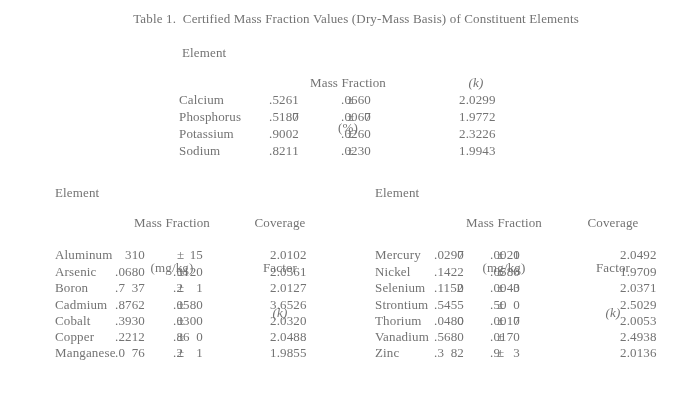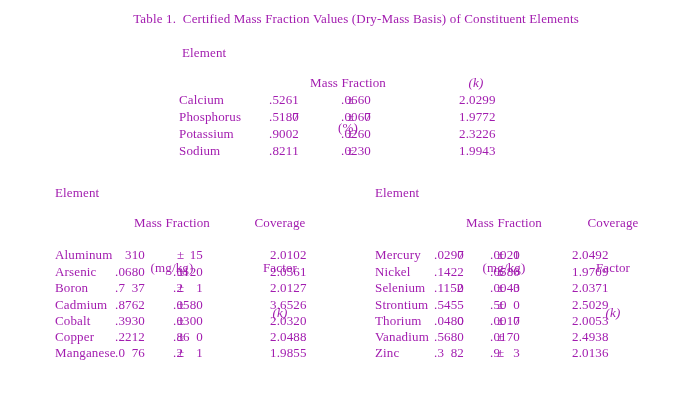--- a/index.html
+++ b/index.html
@@ -1,34 +1,34 @@
 <!DOCTYPE html>
 <html><head>
 <meta charset="utf-8">
 <style>
   html,body{margin:0;padding:0;background:#ffffff;}
   #page{position:relative;width:690px;height:401px;background:#ffffff;overflow:hidden;
-        font-family:"Liberation Serif","DejaVu Serif",serif;font-size:13px;color:#a21caf;
+        font-family:"Liberation Serif","DejaVu Serif",serif;font-size:13px;color:#737373;
         letter-spacing:0.15px;}
   .abs{position:absolute;white-space:pre;}
   .ctr{text-align:center;line-height:15px;}
   .row{position:absolute;left:0;top:0;width:554px;height:16px;line-height:13px;}
   .row span{position:absolute;top:0;white-space:pre;}
   .num .ip{display:inline-block;width:30px;text-align:right;}
   .num .fp{display:inline-block;text-align:left;}
   .kk{font-style:italic;}
   
   .t1 .c-el{left:179px;} .t1 .c-val{left:269px;} .t1 .c-pm{left:347px;}
   .t1 .c-unc{left:341px;} .t1 .c-k{left:459px;}
   
   .t2 .c-el{left:55px;} .t2 .c-val{left:115px;} .t2 .c-pm{left:177px;}
   .t2 .c-unc{left:173px;} .t2 .c-k{left:270px;}
   
   .t3 .c-el{left:375px;} .t3 .c-val{left:434px;} .t3 .c-pm{left:497px;}
-  .t3 .c-unc{left:490px;} .t3 .c-k{left:572px;}
+  .t3 .c-unc{left:490px;} .t3 .c-k{left:620px;}
 </style>
 </head>
 <body>
 
 <div id="page">
 
   <div class="abs" style="left:22px;right:0;top:11px;text-align:center;">Table 1.  Certified Mass Fraction Values (Dry-Mass Basis) of Constituent Elements</div>
 
   <div class="t1">
     <div class="abs" style="left:182px;top:45px;">Element</div>

